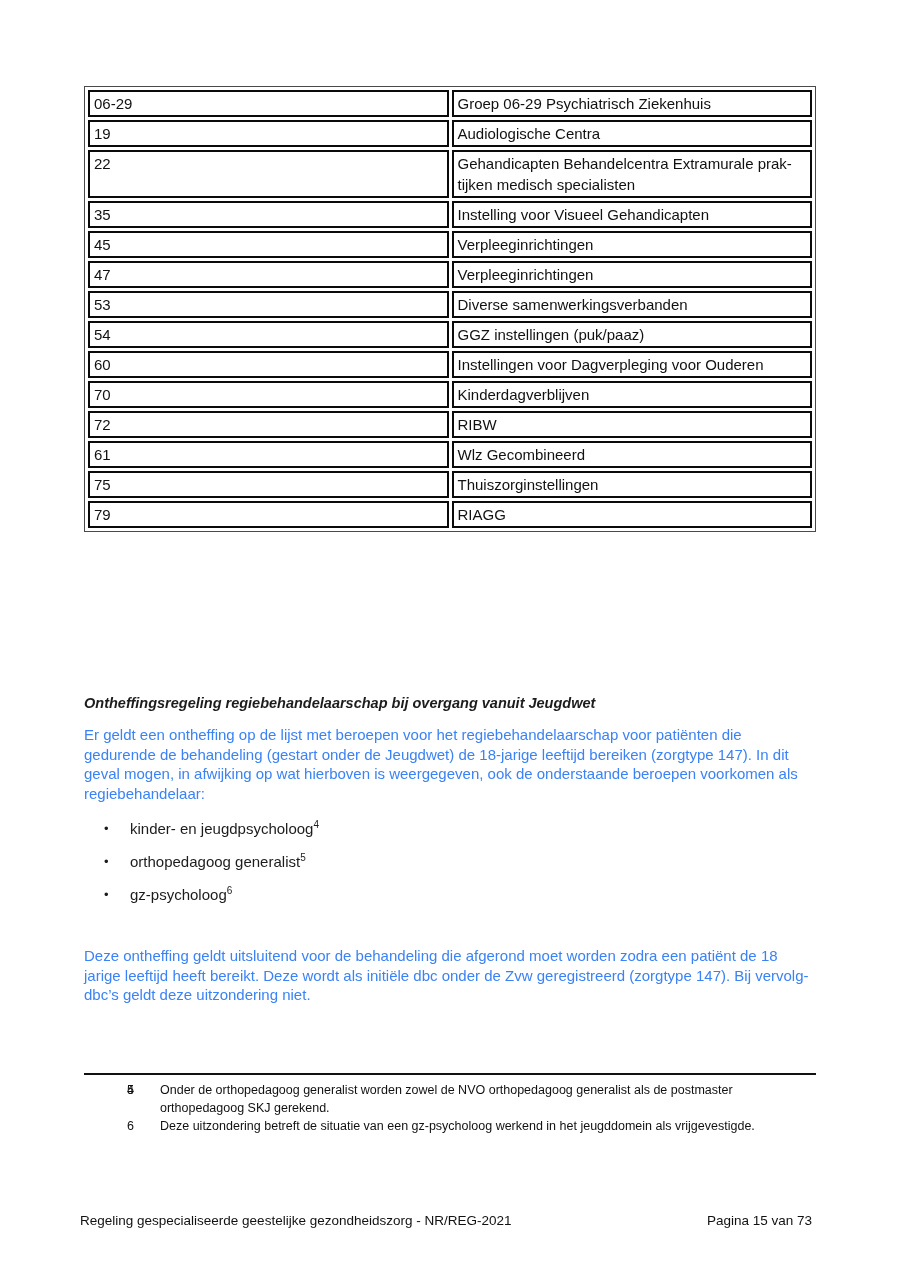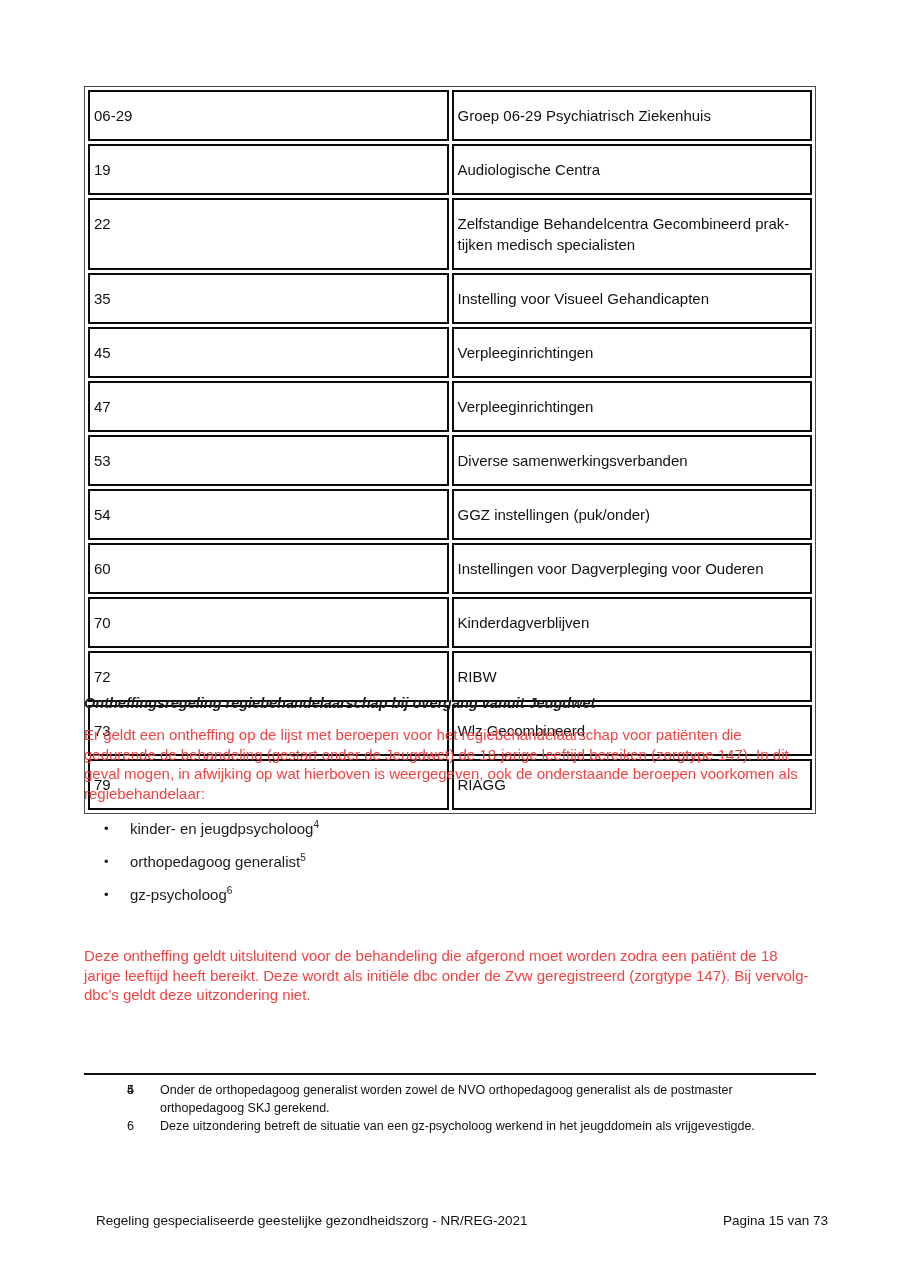--- a/index.html
+++ b/index.html
@@ -26,21 +26,21 @@
   table.code-table {
     width: 100%;
     border-collapse: separate;
     border-spacing: 3px;
     border: 1px solid #4a4a4a;
     table-layout: fixed;
   }
   table.code-table td {
     border: 2px solid #0a0a0a;
     vertical-align: top;
-    padding: 13px 4px;
+    padding: 1px 4px;
     font-size: 15px;
     line-height: 21px;
     color: #111111;
     background: #ffffff;
     overflow: hidden;
   }
   td.col-code { width: 50%; }
   td.col-desc { width: 50%; }
 
   
@@ -54,21 +54,21 @@
     font-style: italic;
     font-size: 14.5px;
     line-height: 18px;
     color: #1c1c1c;
     font-weight: bold;
   }
   .para {
     margin-top: 13px;
     font-size: 15px;
     line-height: 19.5px;
-    color: #ef4444;
+    color: #3b82f6;
   }
   .bullet-list {
     list-style: none;
     margin-top: 16px;
     padding-left: 0;
   }
   .bullet-item {
     position: relative;
     padding-left: 46px;
     font-size: 15px;
@@ -114,21 +114,21 @@
     left: 43px;
     top: 0;
     width: 30px;
     font-size: 12.5px;
   }
   .footnote-text { display: block; max-width: 648px; }
 
   
   .footer {
     position: absolute;
-    left: 96px;
+    left: 80px;
     top: 1212px;
     width: 732px;
     display: flex;
     justify-content: space-between;
     font-size: 13.5px;
     line-height: 17px;
     color: #111111;
   }
 </style>
 </head>
@@ -145,21 +145,21 @@
             <td class="col-desc">Groep 06-29 Psychiatrisch Ziekenhuis</td>
           </tr>
 
           <tr>
             <td class="col-code">19</td>
             <td class="col-desc">Audiologische Centra</td>
           </tr>
 
           <tr>
             <td class="col-code">22</td>
-            <td class="col-desc">Zelfstandige Behandelcentra Gecombineerd prak-tijken medisch specialisten</td>
+            <td class="col-desc">Gehandicapten Behandelcentra Extramurale prak-tijken medisch specialisten</td>
           </tr>
 
 
 
           <tr>
             <td class="col-code">35</td>
             <td class="col-desc">Instelling voor Visueel Gehandicapten</td>
           </tr>
 
           <tr>
@@ -172,43 +172,47 @@
             <td class="col-desc">Verpleeginrichtingen</td>
           </tr>
 
           <tr>
             <td class="col-code">53</td>
             <td class="col-desc">Diverse samenwerkingsverbanden</td>
           </tr>
 
           <tr>
             <td class="col-code">54</td>
-            <td class="col-desc">GGZ instellingen (puk/onder)</td>
+            <td class="col-desc">GGZ instellingen (puk/paaz)</td>
           </tr>
 
           <tr>
             <td class="col-code">60</td>
             <td class="col-desc">Instellingen voor Dagverpleging voor Ouderen</td>
           </tr>
 
           <tr>
             <td class="col-code">70</td>
             <td class="col-desc">Kinderdagverblijven</td>
           </tr>
 
           <tr>
             <td class="col-code">72</td>
             <td class="col-desc">RIBW</td>
           </tr>
 
           <tr>
-            <td class="col-code">73</td>
+            <td class="col-code">61</td>
             <td class="col-desc">Wlz Gecombineerd</td>
           </tr>
 
+          <tr>
+            <td class="col-code">75</td>
+            <td class="col-desc">Thuiszorginstellingen</td>
+          </tr>
 
           <tr>
             <td class="col-code">79</td>
             <td class="col-desc">RIAGG</td>
           </tr>
         </tbody>
     </table>
   </div>
 
   <div class="section">

